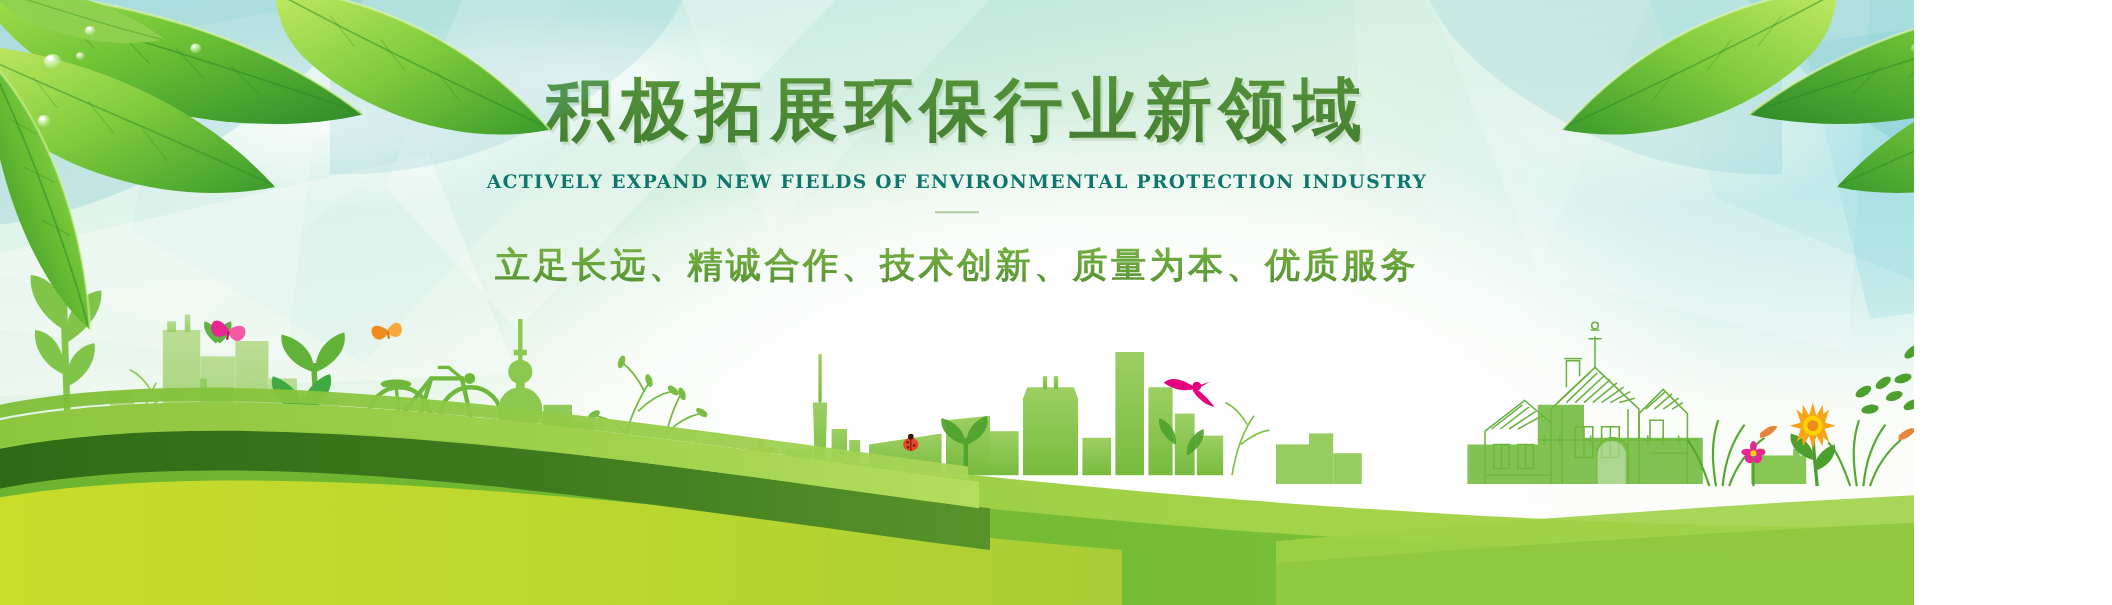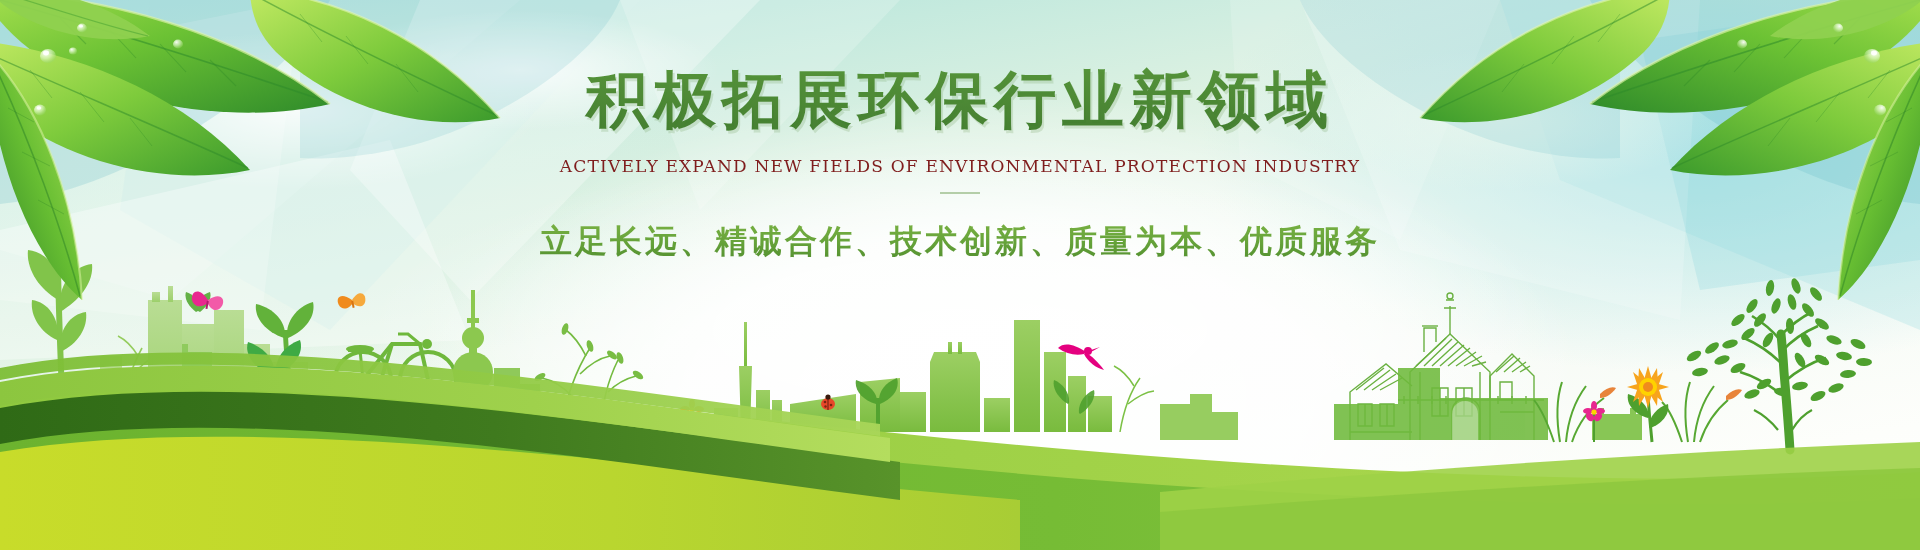--- a/index.html
+++ b/index.html
@@ -2,21 +2,21 @@
 <html><head>
 <meta charset="utf-8">
 <style>
   html,body{margin:0;padding:0;}
   body{
     width:1920px;height:550px;overflow:hidden;
     font-family:"Liberation Serif",serif;
     background:#ffffff;
   }
   #banner{
-    position:relative;width:1920px;height:550px;overflow:hidden;
+    position:relative;width:1740px;height:550px;overflow:hidden;
   }
   .layer{position:absolute;left:0;top:0;width:1920px;height:550px;}
   .bg-base{
     background:
       radial-gradient(ellipse 820px 420px at 52% 72%, rgba(255,255,255,0.97) 0%, rgba(255,255,255,0.85) 38%, rgba(255,255,255,0.0) 72%),
       radial-gradient(ellipse 700px 300px at 14% 30%, rgba(213,240,226,0.85) 0%, rgba(213,240,226,0.0) 70%),
       radial-gradient(ellipse 680px 320px at 88% 26%, rgba(168,226,230,0.80) 0%, rgba(168,226,230,0.0) 72%),
       linear-gradient(170deg,#a8e0df 0%, #bfe8dd 16%, #dcf1e2 34%, #eef8ee 52%, #f7fbf6 70%, #fdfefb 86%, #ffffff 100%);
   }
   .title-wrap{
@@ -28,22 +28,22 @@
     font-size:62px;font-weight:bold;letter-spacing:6px;
     color:#4f9132;
     background:linear-gradient(180deg,#6aa83c 0%,#56953a 45%,#3f7b2e 100%);
     -webkit-background-clip:text;background-clip:text;
     -webkit-text-fill-color:transparent;
     text-shadow:2px 3px 0 rgba(90,140,60,.18);
   }
   .sub-title{
     margin:14px 0 0 0;
     font-family:"DejaVu Serif",serif;
-    font-size:17px;font-weight:normal;letter-spacing:1.2px;
-    color:#7f1d1d;
+    font-size:17px;font-weight:bold;letter-spacing:1.2px;
+    color:#0f766e;
   }
   .divider{
     margin:16px auto 0 auto;width:40px;height:2px;background:#9dbf8e;opacity:.75;
   }
   .slogan{
     margin:26px 0 0 0;
     font-family:"DejaVu Serif",serif;
     font-size:32px;font-weight:bold;letter-spacing:3px;
     color:#67a43b;
     background:linear-gradient(180deg,#7ab243 0%,#66a33a 50%,#508c2e 100%);

